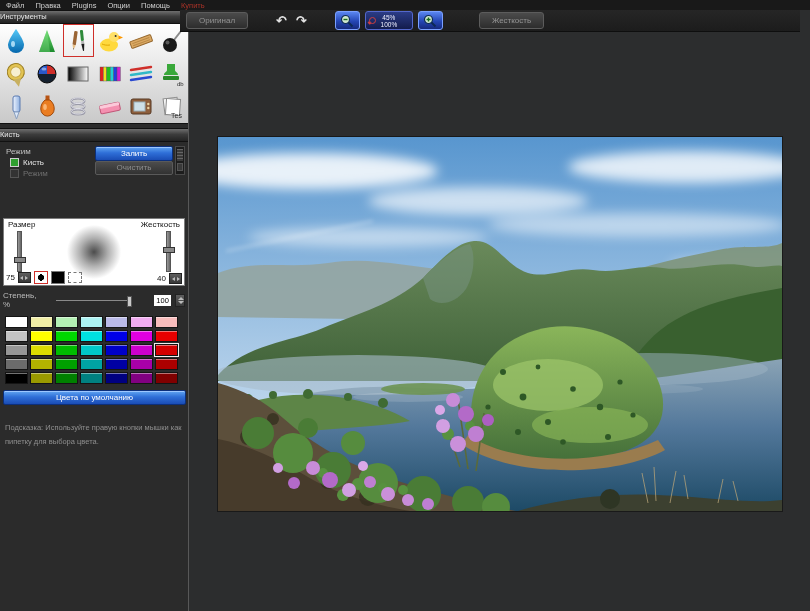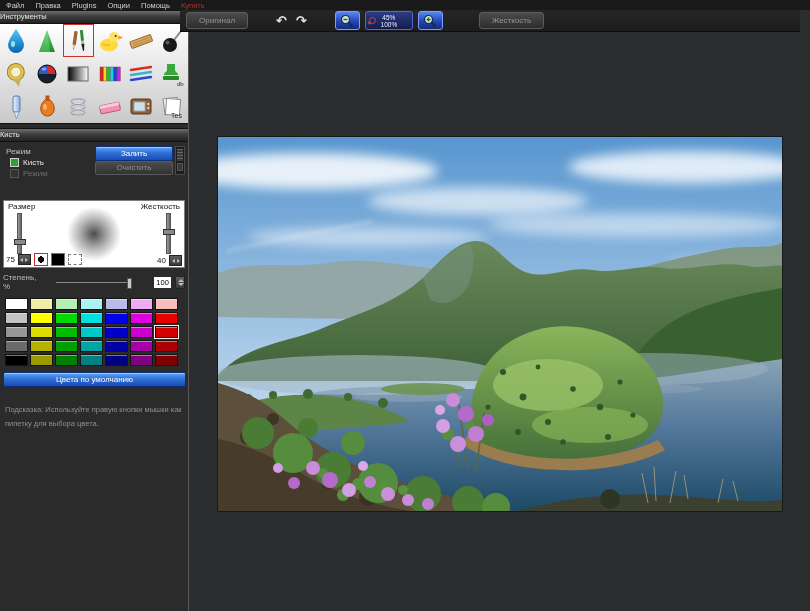--- a/index.html
+++ b/index.html
@@ -21,21 +21,21 @@
   .chk.off{background:#333;border-color:#555}
   .opt-on{color:#e3e3e3}.opt-off{color:#6f6f6f}
   .btn-blue{background:linear-gradient(#63a7f2,#2f6fd8 45%,#1a4cb4);border:1px solid #0c2f7a;box-shadow:inset 0 1px 0 #9cc6ff;color:#fff;font-size:8px;text-align:center;border-radius:2px;cursor:pointer}
   .btn-grey{background:linear-gradient(#4c4c4c,#323232);border:1px solid #5a5a5a;color:#8d8d8d;font-size:8px;text-align:center;border-radius:2px}
   .fill-btn{position:absolute;left:95px;top:4px;width:76px;height:13px;line-height:13px}
   .clear-btn{position:absolute;left:95px;top:19px;width:76px;height:12px;line-height:12px}
   .mini-scroll{position:absolute;left:175px;top:4px;width:8px;height:27px;background:#1d1d1d;border:1px solid #4a4a4a}
   .mini-thumb{margin:2px 1px;height:12px;background:repeating-linear-gradient(#666 0 1px,#3a3a3a 1px 3px)}
   .mini-box{margin:1px;height:6px;background:#3a3a3a;border:1px solid #555}
   
-  .white-box{position:relative;margin-top:22px;height:66px;background:#fff;border:1px solid #7d7d7d;font-size:8px;color:#111}
+  .white-box{position:relative;margin-top:40px;height:66px;background:#fff;border:1px solid #7d7d7d;font-size:8px;color:#111}
   .wb-label-l{position:absolute;left:4px;top:1px}
   .wb-label-r{position:absolute;right:4px;top:1px}
   .vtrack{position:absolute;top:12px;bottom:13px;width:3px;background:linear-gradient(90deg,#999,#666);border:1px solid #555}
   .vtrack.l{left:13px}.vtrack.r{right:13px}
   .vthumb{position:absolute;left:-4px;width:10px;height:4px;background:#8a8a8a;border:1px solid #333}
   .blur-dot{position:absolute;left:50%;top:50%;width:58px;height:58px;margin:-29px 0 0 -29px;border-radius:50%;background:radial-gradient(circle,#4c4c4c 0%,rgba(110,110,110,.55) 34%,rgba(255,255,255,0) 66%)}
   .wb-bottom{position:absolute;left:2px;bottom:1px;display:flex;align-items:center;gap:3px}
   .wb-bottom-r{position:absolute;right:2px;bottom:1px;display:flex;align-items:center;gap:3px}
   .stepper{width:11px;height:9px;background:linear-gradient(#5e5e5e,#383838);border:1px solid #222;position:relative}
   .stepper i{position:absolute;top:2.5px;width:0;height:0;border-top:2px solid transparent;border-bottom:2px solid transparent}

